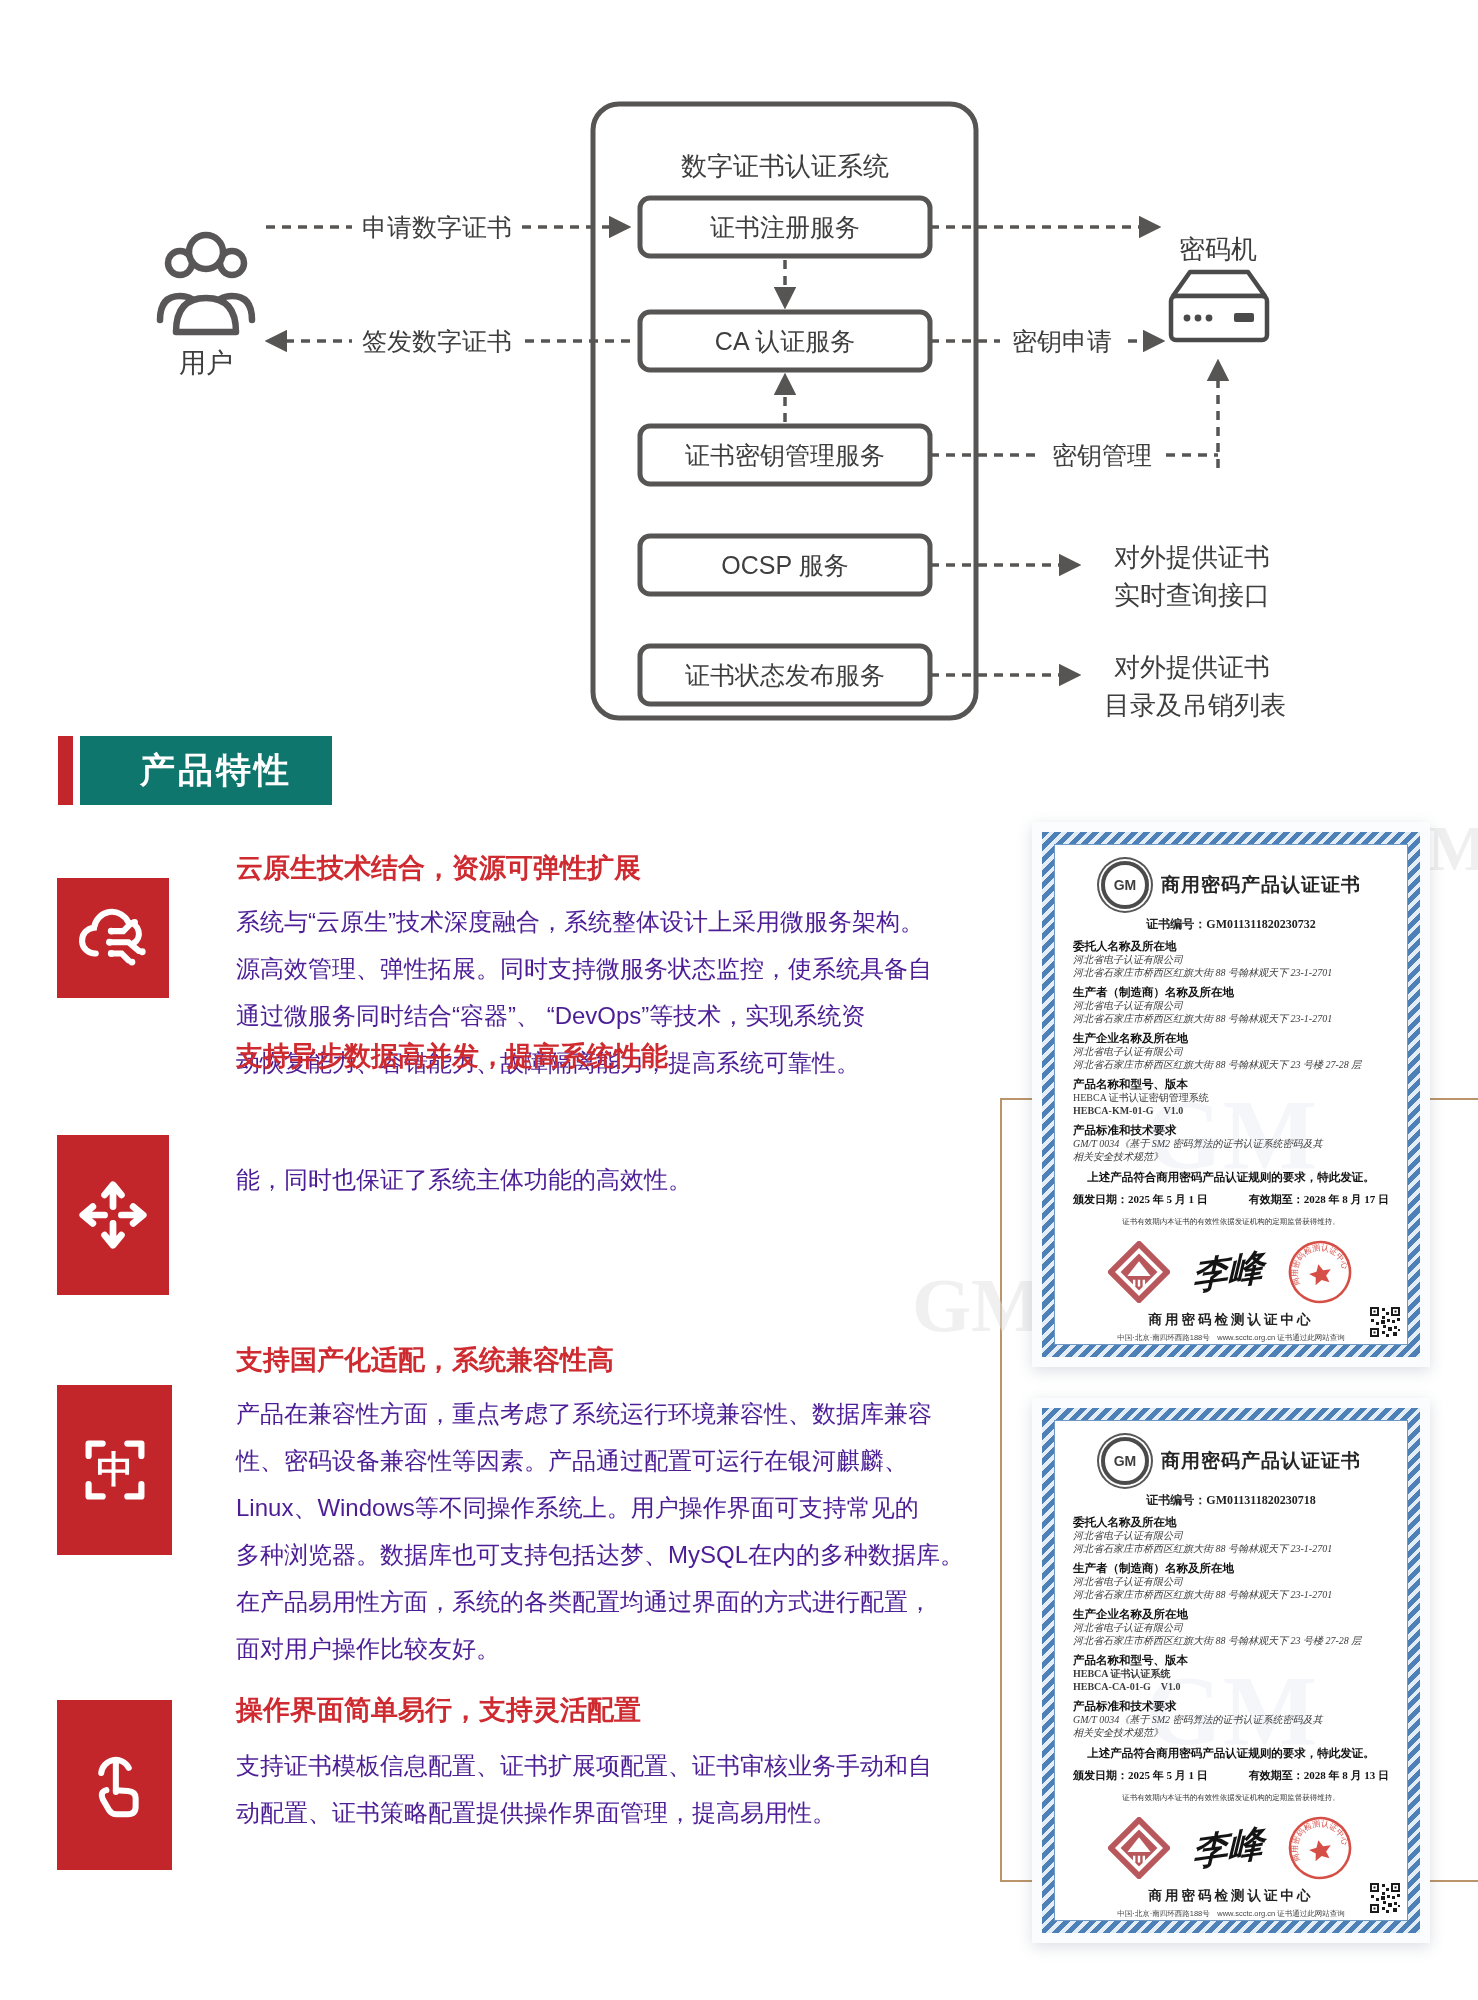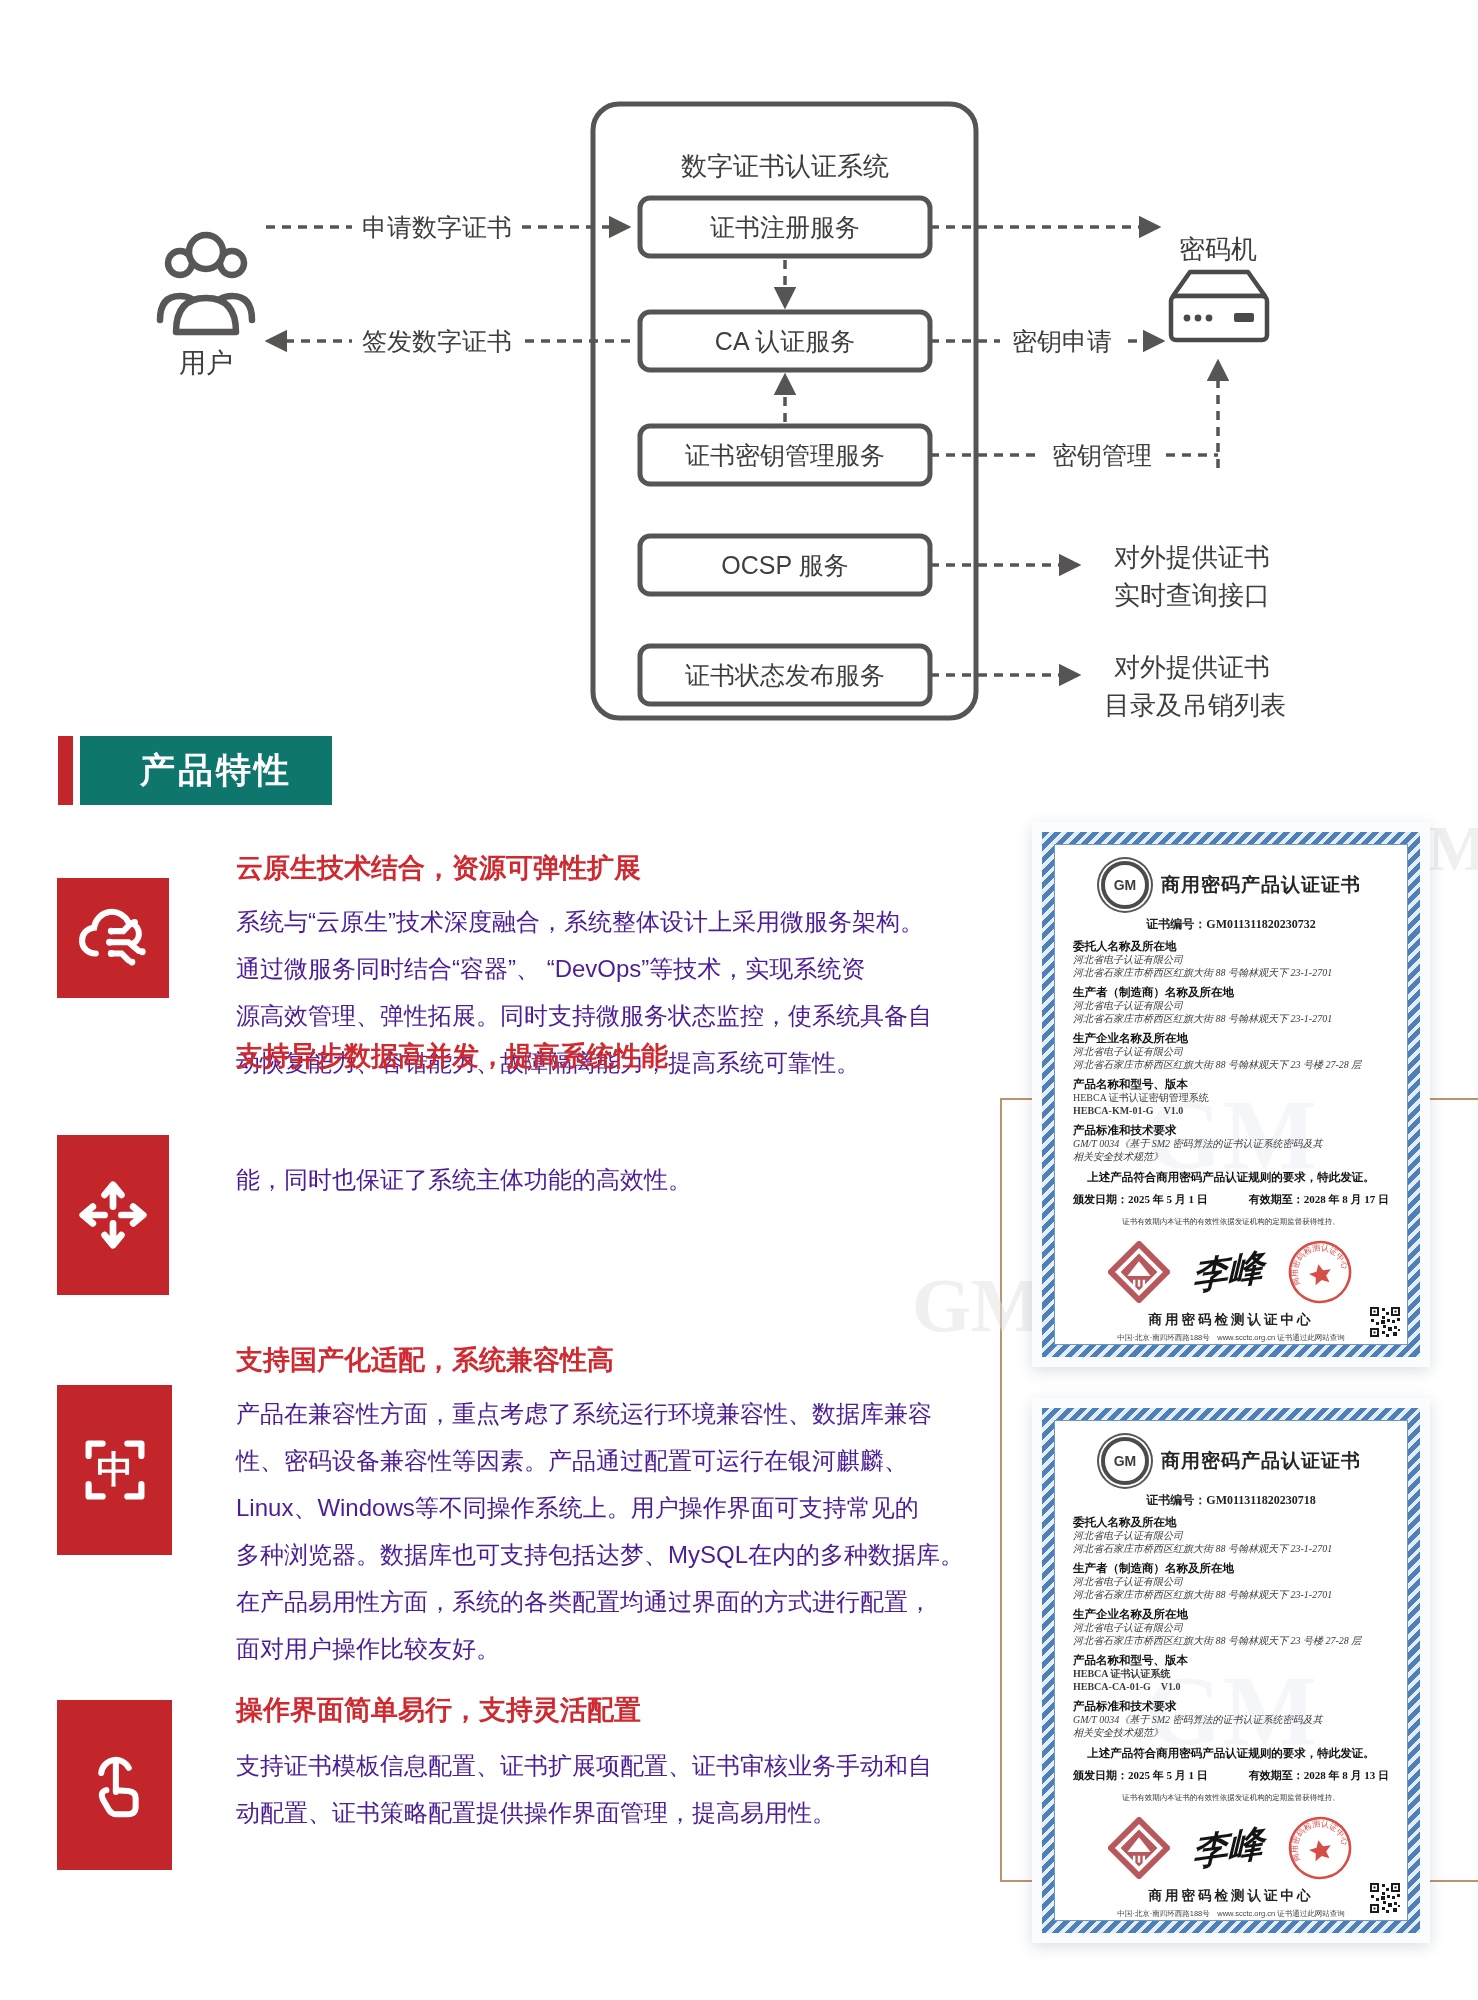--- a/index.html
+++ b/index.html
@@ -163,22 +163,22 @@
           <circle cx="72" cy="78" r="4" fill="#ffffff" stroke="none"></circle>
         <circle cx="48" cy="42" r="4" fill="#ffffff" stroke="none"></circle>
         <circle cx="46" cy="55" r="4" fill="#ffffff" stroke="none"></circle>
         <circle cx="48" cy="68" r="4" fill="#ffffff" stroke="none"></circle>
       </g>
     </svg>
   </div>
   <div class="feat-head" style="top:850px;">云原生技术结合，资源可弹性扩展</div>
   <div class="feat-body" style="top:898px;">
     <div>系统与“云原生”技术深度融合，系统整体设计上采用微服务架构。</div>
+    <div>源高效管理、弹性拓展。同时支持微服务状态监控，使系统具备自</div>
     <div>通过微服务同时结合“容器”、 “DevOps”等技术，实现系统资</div>
-    <div>源高效管理、弹性拓展。同时支持微服务状态监控，使系统具备自</div>
     <div>动恢复能力、容错能力、故障隔离能力，提高系统可靠性。</div>
   </div>
 
   <div class="feat-icon" style="left:57px;top:1135px;width:112px;height:160px;">
     <svg width="84" height="84" viewBox="0 0 100 100" fill="none" stroke="#ffffff" stroke-width="8" stroke-linecap="round" stroke-linejoin="round">
       <path d="M50,40 V16 M40,26 L50,14 L60,26"></path>
       <path d="M50,60 V84 M40,74 L50,86 L60,74"></path>
       <path d="M40,50 H16 M26,40 L14,50 L26,60"></path>
       <path d="M60,50 H84 M74,40 L86,50 L74,60"></path>
     </svg>

